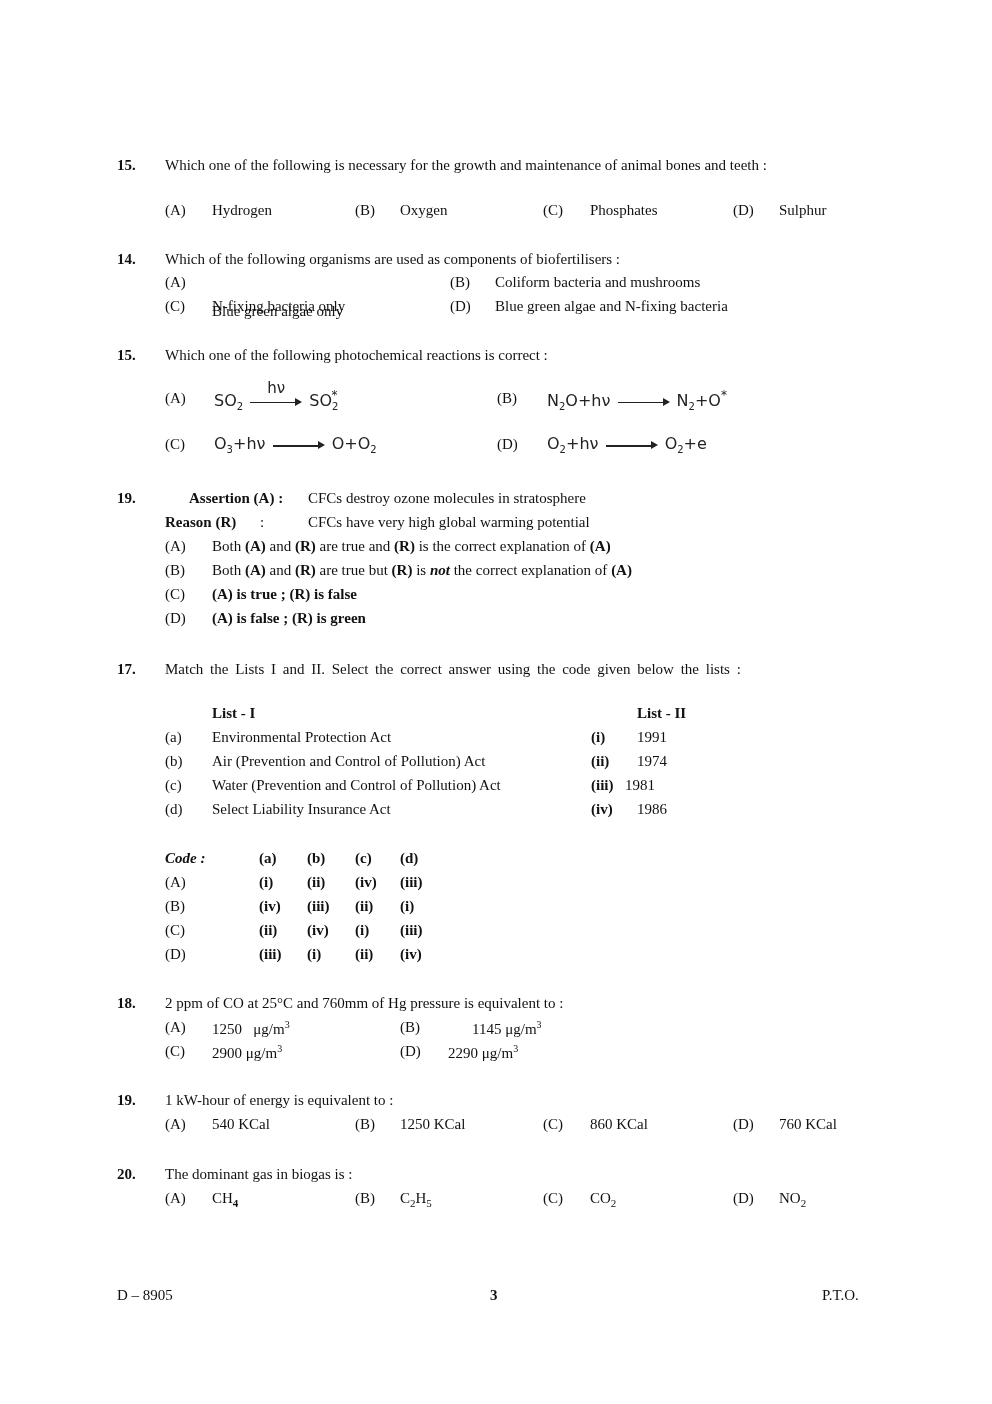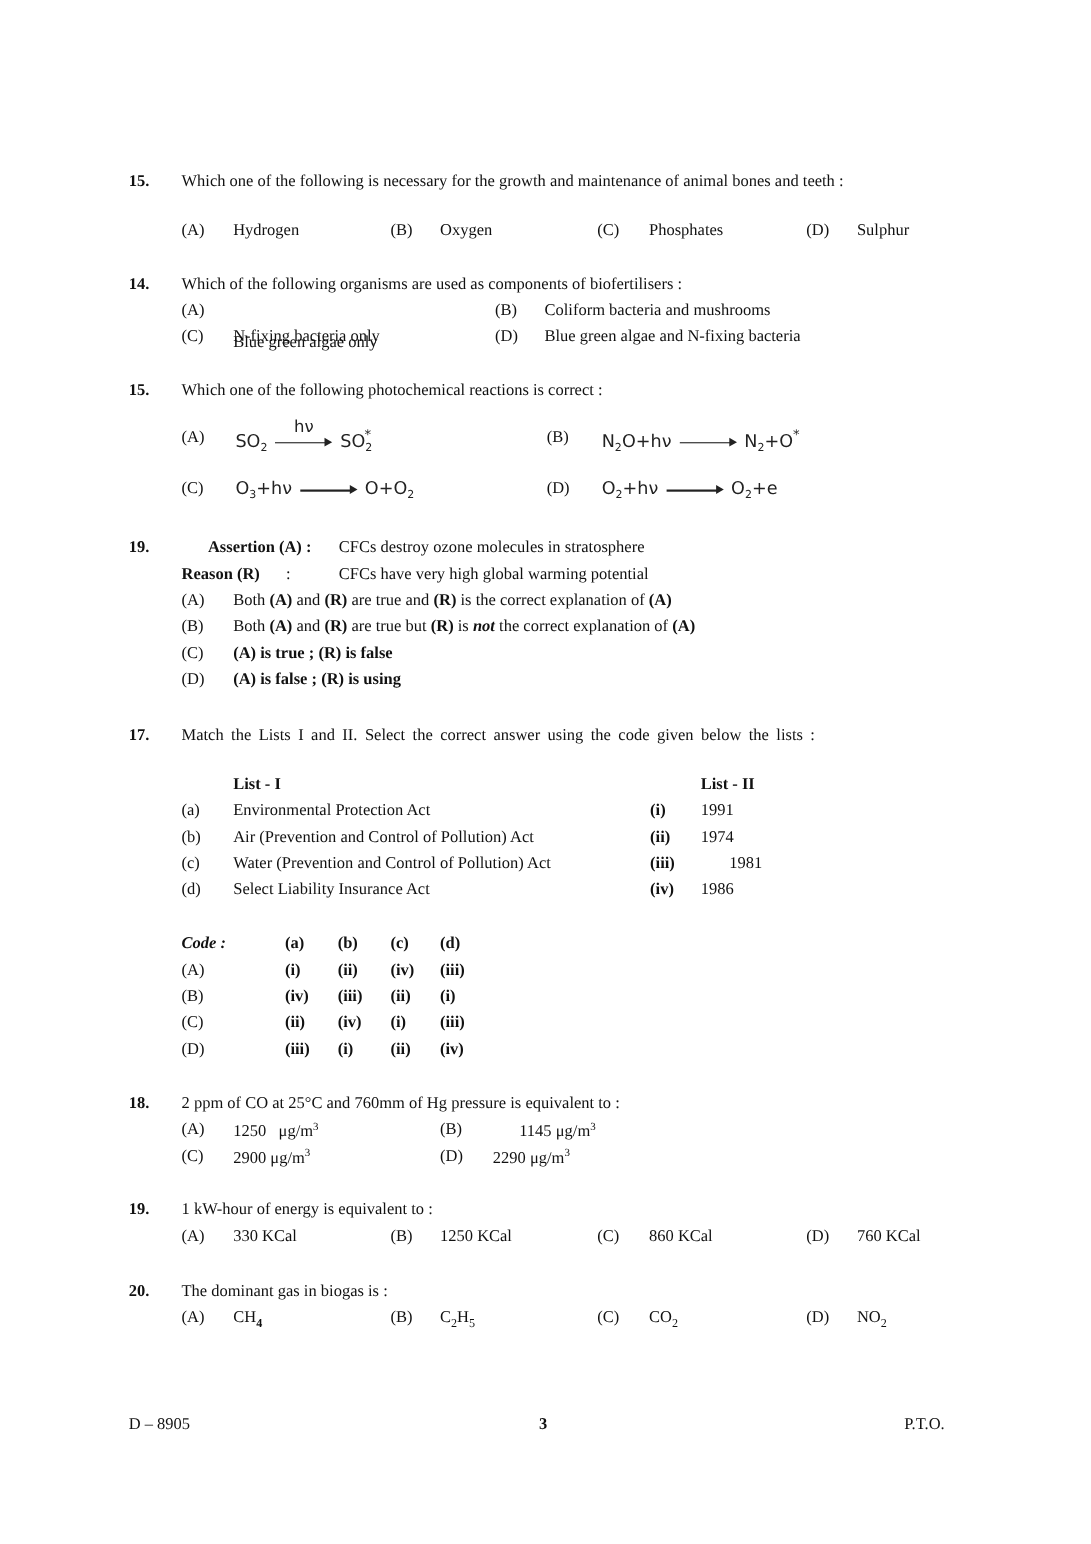--- a/index.html
+++ b/index.html
@@ -101,21 +101,21 @@
   <span class="opt-lbl" style="left:165px; top:538px;">(A)</span>
   <span class="opt-txt" style="left:212px; top:538px;"><span>Both </span><b>(A)</b><span> and </span><b>(R)</b><span> are true and </span><b>(R)</b><span> is the correct explanation of </span><b>(A)</b></span>
 
   <span class="opt-lbl" style="left:165px; top:562px;">(B)</span>
   <span class="opt-txt" style="left:212px; top:562px;"><span>Both </span><b>(A)</b><span> and </span><b>(R)</b><span> are true but </span><b>(R)</b><span> is </span><b><i>not</i></b><span> the correct explanation of </span><b>(A)</b></span>
 
   <span class="opt-lbl" style="left:165px; top:586px;">(C)</span>
   <span class="opt-txt" style="left:212px; top:586px; font-weight:bold;"><b>(A)</b><span> is true ; </span><b>(R)</b><span> is false</span></span>
 
   <span class="opt-lbl" style="left:165px; top:610px;">(D)</span>
-  <span class="opt-txt" style="left:212px; top:610px; font-weight:bold;"><b>(A)</b><span> is false ; </span><b>(R)</b><span> is using</span></span>
+  <span class="opt-txt" style="left:212px; top:610px; font-weight:bold;"><b>(A)</b><span> is false ; </span><b>(R)</b><span> is green</span></span>
 </div>
 
 <div>
   <span class="qnum" style="top:661px;">17.</span>
   <div class="qtext justify" style="top:659px; word-spacing:3px;">Match the Lists I and II.  Select the correct answer using the code given below the lists :</div>
 
   <span class="abs" style="left:212px; top:705px; font-weight:bold;">List - I</span>
   <span class="abs" style="left:637px; top:705px; font-weight:bold;">List - II</span>
 
   <div>
@@ -127,21 +127,21 @@
   <div>
     <span class="abs" style="left:165px; top:753px;">(b)</span>
     <span class="abs" style="left:212px; top:753px;">Air (Prevention and Control of Pollution) Act</span>
     <span class="abs" style="left:591px; top:753px; font-weight:bold;">(ii)</span>
     <span class="abs" style="left:637px; top:753px;">1974</span>
   </div>
   <div>
     <span class="abs" style="left:165px; top:777px;">(c)</span>
     <span class="abs" style="left:212px; top:777px;">Water (Prevention and Control of Pollution) Act</span>
     <span class="abs" style="left:591px; top:777px; font-weight:bold;">(iii)</span>
-    <span class="abs" style="left:663px; top:777px;">1981</span>
+    <span class="abs" style="left:625px; top:777px;">1981</span>
   </div>
   <div>
     <span class="abs" style="left:165px; top:801px;">(d)</span>
     <span class="abs" style="left:212px; top:801px;">Select Liability Insurance Act</span>
     <span class="abs" style="left:591px; top:801px; font-weight:bold;">(iv)</span>
     <span class="abs" style="left:637px; top:801px;">1986</span>
   </div>
 
   <div>
     <span class="code-cell" style="left:165px; top:850px; font-weight:bold; font-style:italic;">Code :</span>
@@ -190,21 +190,21 @@
   <span class="opt-txt" style="left:212px; top:1043px;"><span>2900</span> <span>μg/m</span><sup style="font-size:10px;">3</sup></span>
 
   <span class="opt-lbl" style="left:400px; top:1043px;">(D)</span>
   <span class="opt-txt" style="left:448px; top:1043px;"><span>2290</span> <span>μg/m</span><sup style="font-size:10px;">3</sup></span>
 </div>
 
 <div>
   <span class="qnum" style="top:1092px;">19.</span>
   <div class="qtext" style="top:1090px;">1 kW-hour of energy is equivalent to :</div>
   <span class="opt-lbl" style="left:165px; top:1116px;">(A)</span>
-  <span class="opt-txt" style="left:212px; top:1116px;">330 KCal</span>
+  <span class="opt-txt" style="left:212px; top:1116px;">540 KCal</span>
   <span class="opt-lbl" style="left:355px; top:1116px;">(B)</span>
   <span class="opt-txt" style="left:400px; top:1116px;">1250 KCal</span>
   <span class="opt-lbl" style="left:543px; top:1116px;">(C)</span>
   <span class="opt-txt" style="left:590px; top:1116px;">860 KCal</span>
   <span class="opt-lbl" style="left:733px; top:1116px;">(D)</span>
   <span class="opt-txt" style="left:779px; top:1116px;">760 KCal</span>
 </div>
 
 <div>
   <span class="qnum" style="top:1166px;">20.</span>

